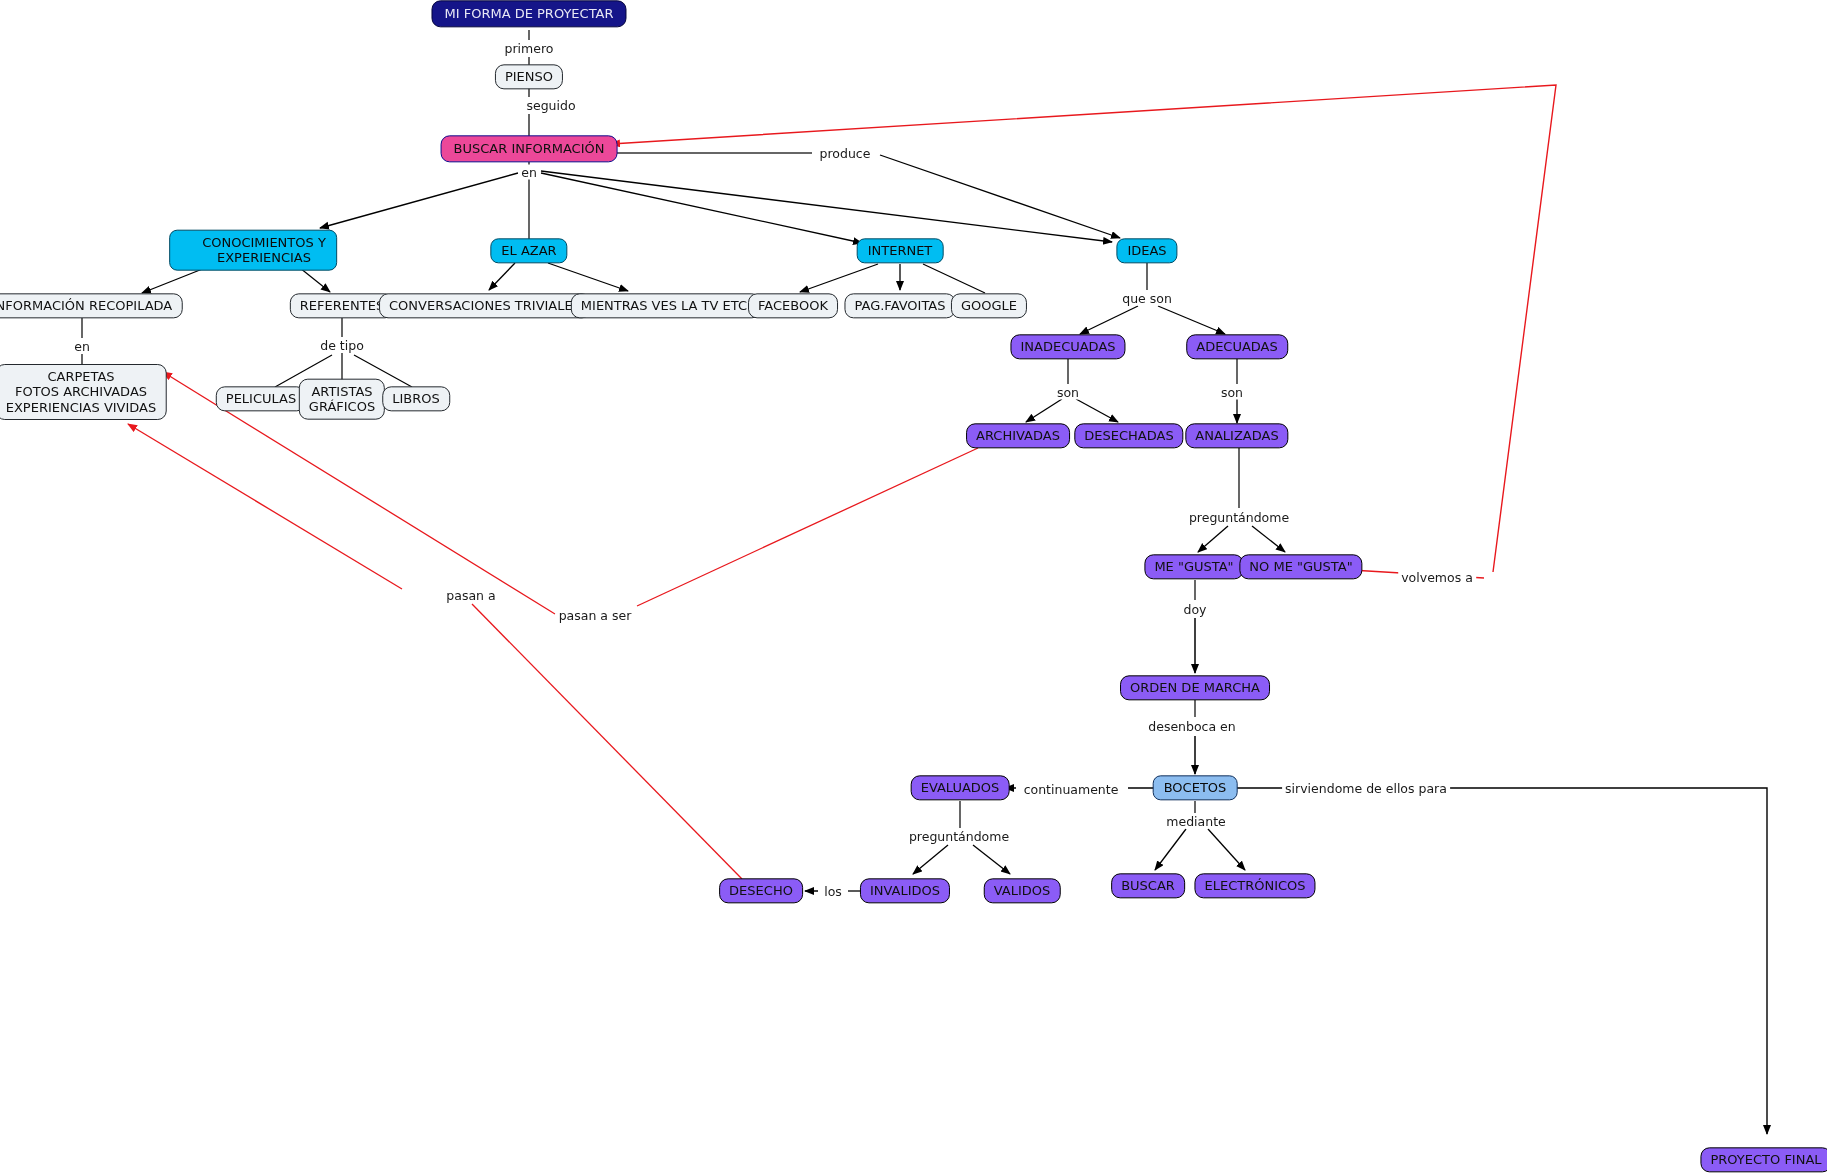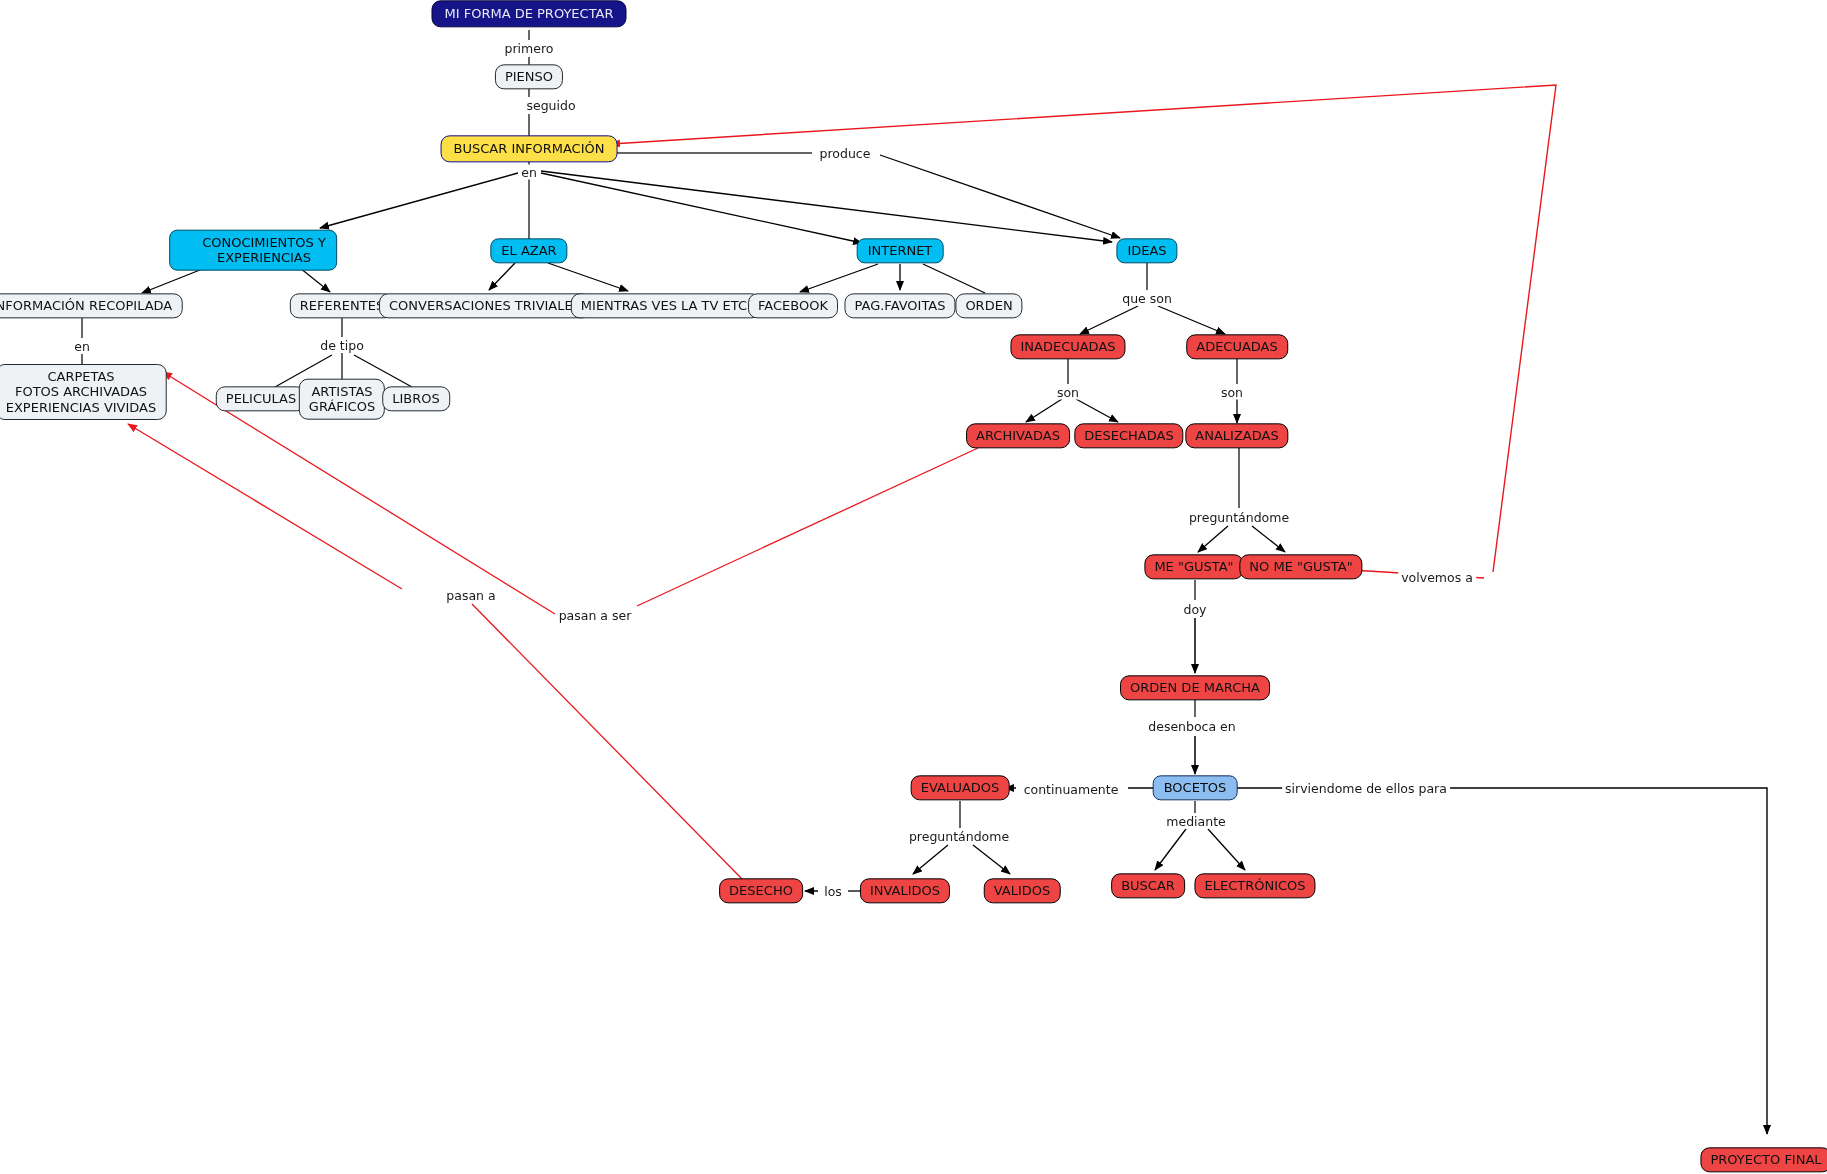--- a/index.html
+++ b/index.html
@@ -4,25 +4,25 @@
 <style>
   html,body{margin:0;padding:0;background:#ffffff;}
   body{font-family:"DejaVu Sans","Liberation Sans",sans-serif;}
   #canvas{position:relative;width:1827px;height:1174px;background:#fff;overflow:hidden;}
   svg#edges{position:absolute;left:0;top:0;width:1827px;height:1174px;pointer-events:none;}
 
   .node{position:absolute;box-sizing:border-box;display:flex;align-items:center;justify-content:center;
         text-align:center;border:1px solid #000;border-radius:9px;line-height:1.18;white-space:pre;
         transform:translate(-50%,-50%);}
   .n-plain{background:#eef2f5;border-color:#24292e;font-size:13px;color:#111;padding:4px 9px;}
-  .n-white{background:#ef4444;border-color:#000;font-size:13px;color:#111;padding:4px 9px;}
+  .n-white{background:#8b5cf6;border-color:#000;font-size:13px;color:#111;padding:4px 9px;}
   .n-cyan{background:#00bdf2;border-color:#004a63;font-size:13px;color:#0a0a0a;padding:4px 10px;border-radius:8px;}
   .n-lightblue{background:#8cbdf0;border-color:#11305c;font-size:13px;color:#0a0a0a;padding:4px 10px;border-radius:8px;}
   .n-navy{background:#151589;border-color:#05053d;font-size:13px;color:#e8e8f5;padding:5px 12px;border-radius:9px;}
-  .n-blue{background:#fde047;border-color:#0b0b8c;font-size:13px;color:#101010;padding:5px 12px;border-radius:9px;}
+  .n-blue{background:#ec4899;border-color:#0b0b8c;font-size:13px;color:#101010;padding:5px 12px;border-radius:9px;}
 
   .elabel{position:absolute;transform:translate(-50%,-50%);font-size:12.5px;color:#1a1a1a;
           background:#fff;padding:0 3px;white-space:nowrap;}
 </style>
 </head>
 <body>
 
 <div id="canvas">
   <svg id="edges" viewBox="0 0 1827 1174">
     <defs>
@@ -168,21 +168,21 @@
 EXPERIENCIAS</div>
       <div class="node n-cyan" style="left: 529px; top: 251px;">EL AZAR</div>
       <div class="node n-cyan" style="left: 900px; top: 251px;">INTERNET</div>
       <div class="node n-cyan" style="left: 1147px; top: 251px;">IDEAS</div>
       <div class="node n-plain" style="left: 82px; top: 306px;">INFORMACIÓN RECOPILADA</div>
       <div class="node n-plain" style="left: 342px; top: 306px;">REFERENTES</div>
       <div class="node n-plain" style="left: 485px; top: 306px;">CONVERSACIONES TRIVIALES</div>
       <div class="node n-plain" style="left: 666px; top: 306px;">MIENTRAS VES LA TV ETC.</div>
       <div class="node n-plain" style="left: 793px; top: 306px;">FACEBOOK</div>
       <div class="node n-plain" style="left: 900px; top: 306px;">PAG.FAVOITAS</div>
-      <div class="node n-plain" style="left: 989px; top: 306px;">ORDEN</div>
+      <div class="node n-plain" style="left: 989px; top: 306px;">GOOGLE</div>
       <div class="node n-plain" style="left: 81px; top: 392px;">CARPETAS
 FOTOS ARCHIVADAS
 EXPERIENCIAS VIVIDAS</div>
       <div class="node n-plain" style="left: 261px; top: 399px;">PELICULAS</div>
       <div class="node n-plain" style="left: 342px; top: 399px;">ARTISTAS
 GRÁFICOS</div>
       <div class="node n-plain" style="left: 416px; top: 399px;">LIBROS</div>
       <div class="node n-white" style="left: 1068px; top: 347px;">INADECUADAS</div>
       <div class="node n-white" style="left: 1237px; top: 347px;">ADECUADAS</div>
       <div class="node n-white" style="left: 1018px; top: 436px;">ARCHIVADAS</div>

